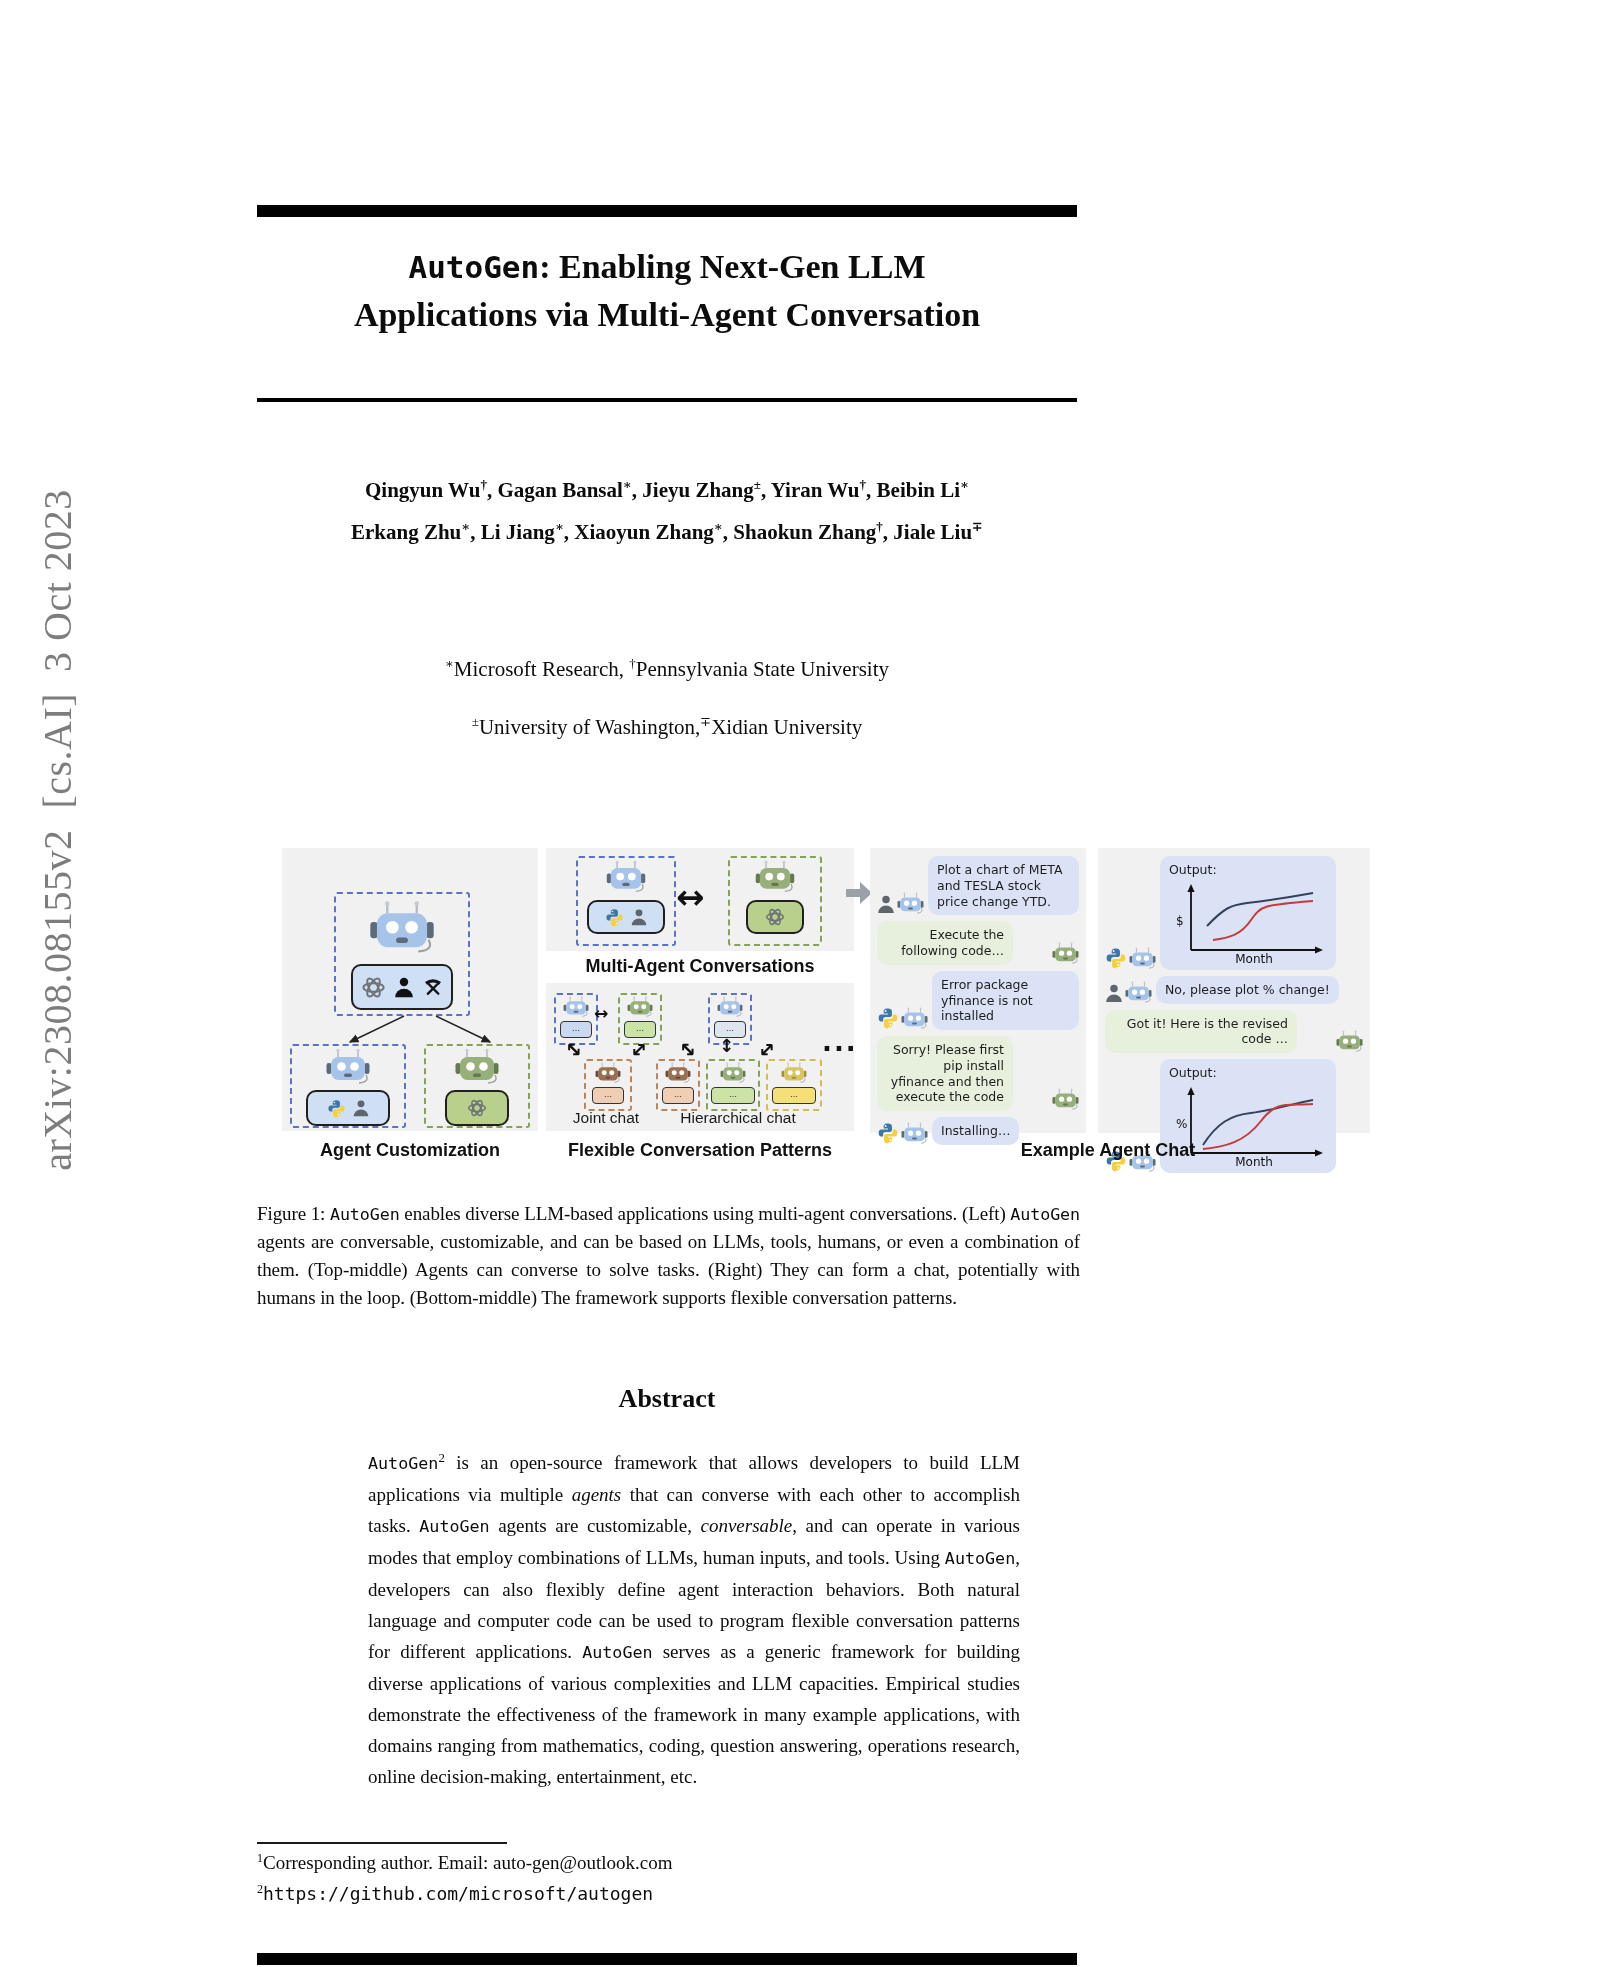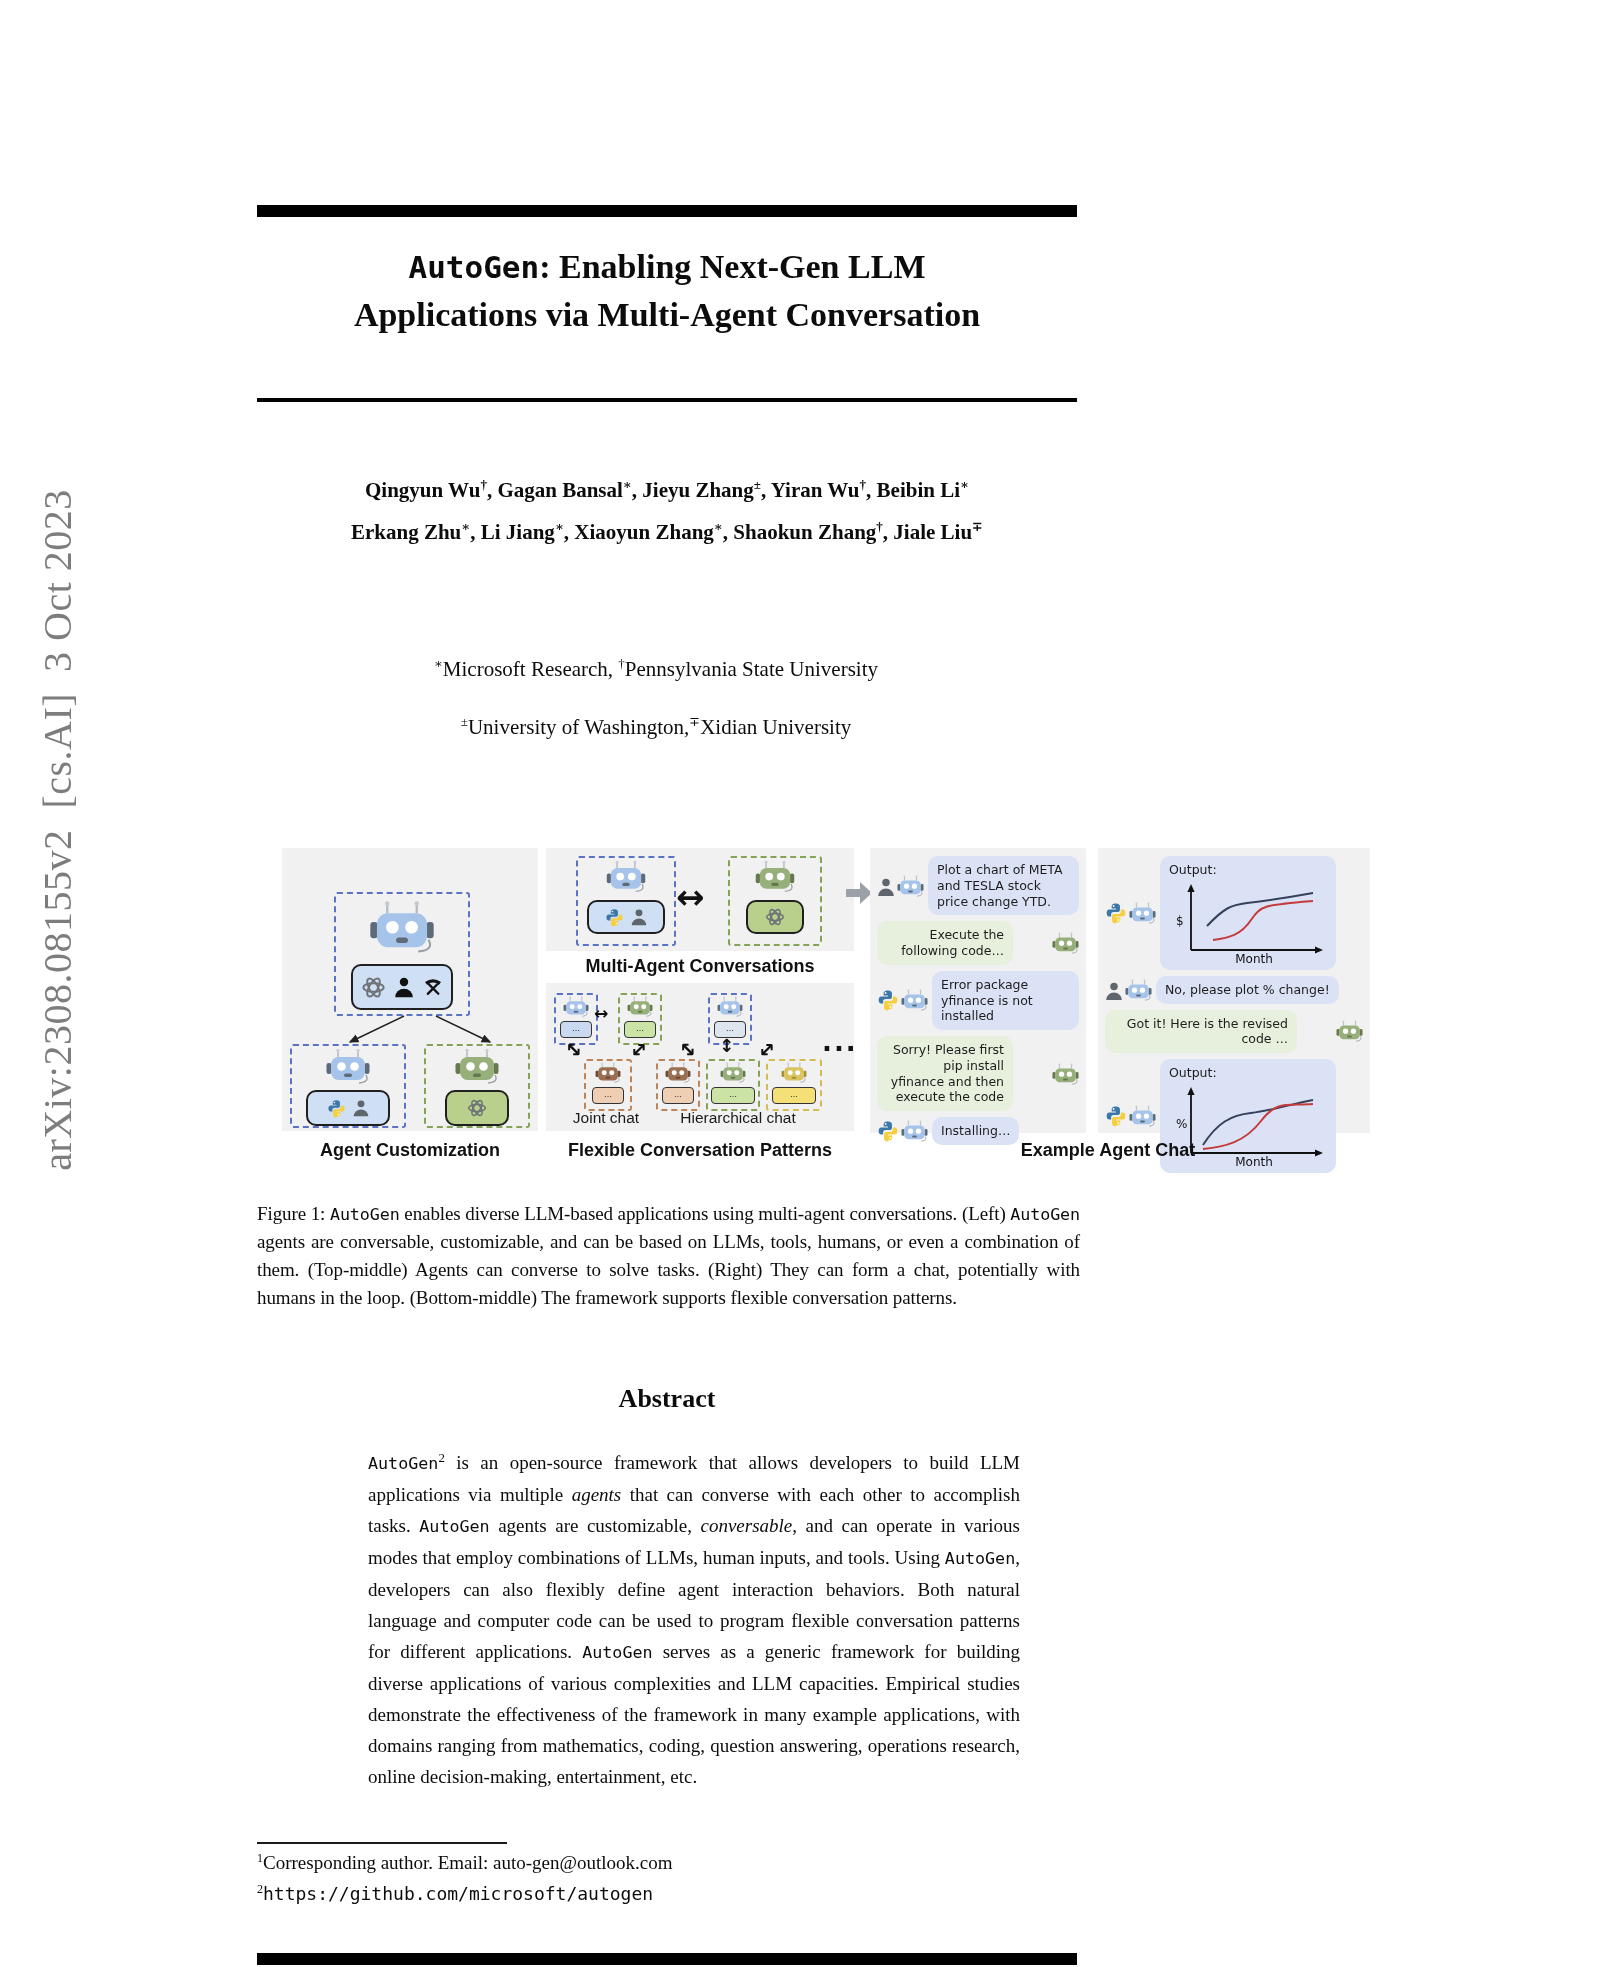--- a/index.html
+++ b/index.html
@@ -17,21 +17,21 @@
   .rule.thin{top:398px;height:4px;}
   .rule.bottom{top:1953px;height:12px;}
 
   
   .title{left:257px;top:243px;width:820px;text-align:center;font-weight:bold;
          font-size:34px;line-height:47px;}
   .title .mono{font-family:"DejaVu Sans Mono","Liberation Mono",monospace;font-size:31px;}
   .authorline{left:257px;width:820px;text-align:center;font-weight:bold;font-size:21px;}
   .authorline sup,.affil sup{font-size:13px;vertical-align:super;line-height:0;}
   .al1{top:478px}.al2{top:520px}.al3{top:602px}
-  .affil{left:246px;width:820px;text-align:center;font-size:21px;font-weight:normal;}
+  .affil{left:257px;width:820px;text-align:center;font-size:21px;font-weight:normal;}
   .af1{top:657px}.af2{top:715px}
 
   
   .panel{background:#f1f1f2;}
   .fig-sans{font-family:"Liberation Sans","DejaVu Sans",sans-serif;}
   .fig-cap{font-family:"Liberation Sans","DejaVu Sans",sans-serif;font-weight:bold;
            font-size:18px;text-align:center;color:#111;}
   .p-a{left:282px;top:848px;width:256px;height:283px;}
   .p-a-head{left:282px;top:856px;width:256px;text-align:center;font-size:17px;color:#222;}
   .cap-a{left:282px;top:1140px;width:256px;}
@@ -106,21 +106,21 @@
   .minilab{position:absolute;top:126px;font-size:15.5px;color:#1a1a1a;text-align:center;
            font-family:"Liberation Sans","DejaVu Sans",sans-serif;}
   .lab-joint{left:0px;width:120px;}
   .lab-hier{left:108px;width:168px;}
 
   
   .flow{left:845px;top:880px;width:28px;height:26px;}
 
   
   .chat{display:flex;flex-direction:column;gap:6px;padding:8px 7px;box-sizing:border-box;}
-  .msg{display:flex;align-items:center;gap:4px;}
+  .msg{display:flex;align-items:flex-end;gap:4px;}
   .msg.right{justify-content:flex-end;gap:39px;}
   .avatars{display:flex;gap:2px;flex:0 0 auto;margin-top:1px;}
   .av{display:inline-block;line-height:0;}
   .av svg{width:100%;height:100%;display:block;}
   .av.person{width:18px;height:20px;margin-top:2px;}
   .av.python{width:22px;height:22px;}
   .av.robot-blue{width:27px;height:23px;}
   .av.robot-green{width:27px;height:23px;}
   .bubble{background:#dbe2f5;border-radius:10px;padding:6px 9px;
           font:12.5px/1.26 "DejaVu Sans",sans-serif;color:#1d1d1d;max-width:138px;}

